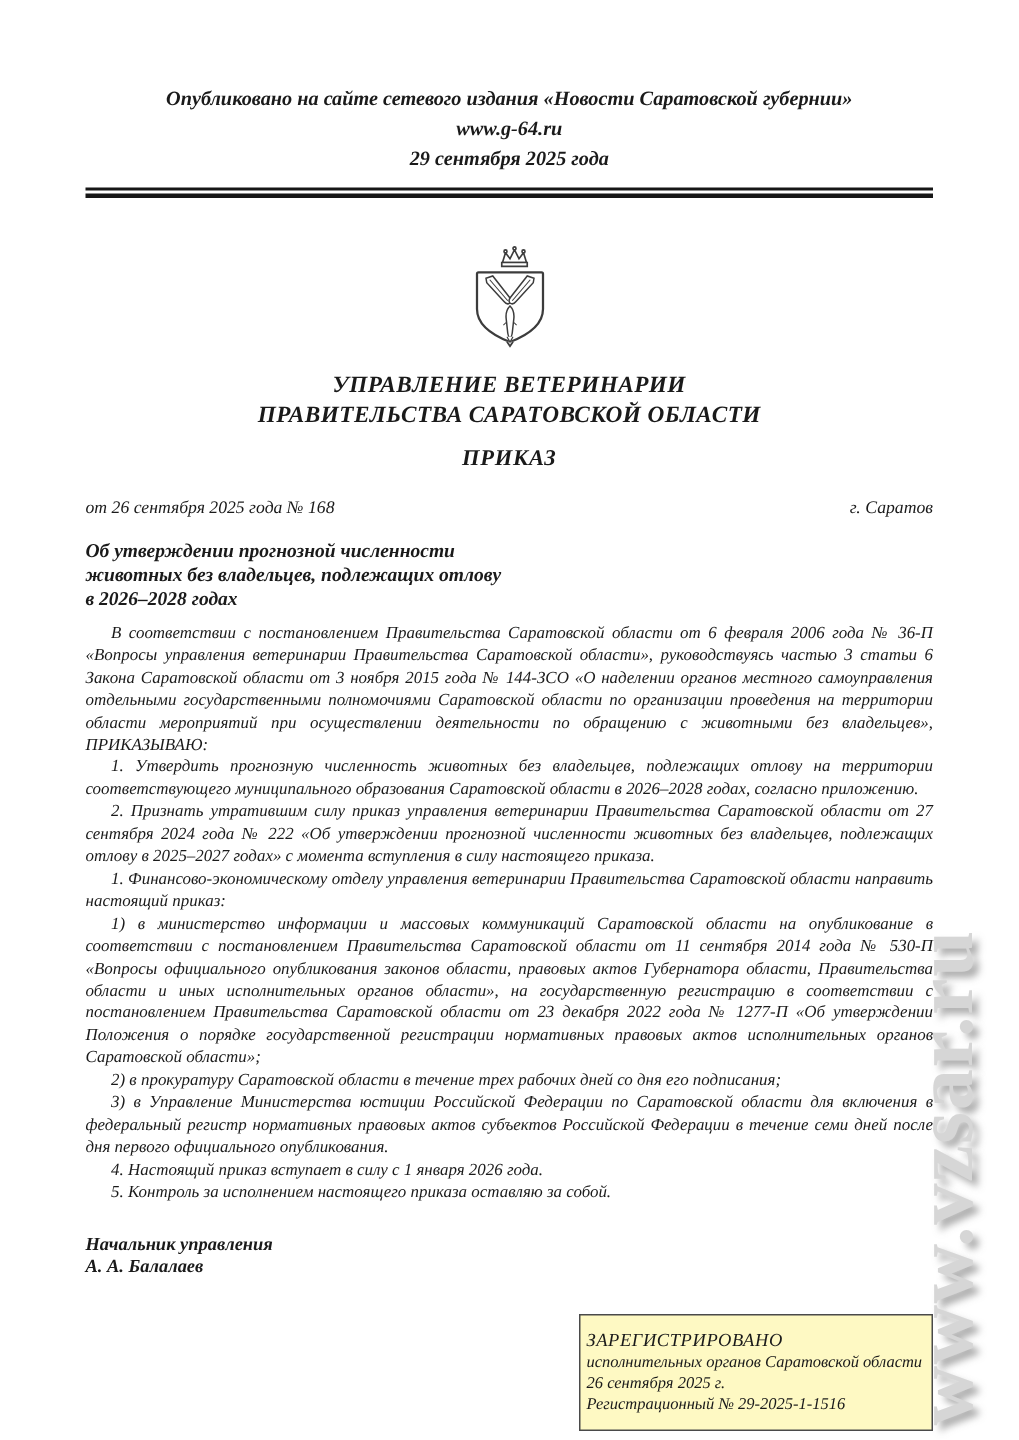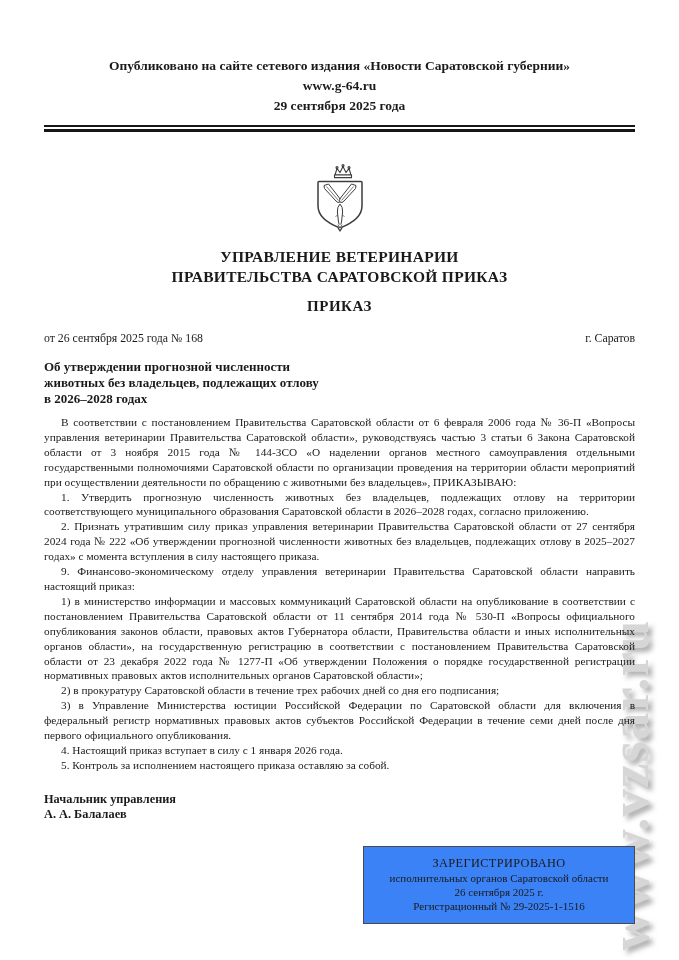--- a/index.html
+++ b/index.html
@@ -9,21 +9,22 @@
     height: 960px;
     margin: 0 auto;
     background: #ffffff;
     color: #1a1a1a;
     font-family: "Liberation Serif", "DejaVu Serif", serif;
     overflow: hidden;
   }
   .content {
     position: relative;
     z-index: 2;
-    padding: 0 44px;
+    padding: 0 57px;
+    font-style: italic;
   }
   
   .pub-header {
     padding-top: 56px;
     text-align: center;
     font-weight: bold;
     font-size: 13.5px;
     line-height: 20px;
   }
   
@@ -86,24 +87,24 @@
     display: flex;
     justify-content: space-between;
     font-weight: bold;
     font-size: 12.3px;
     flex-direction: column;
   }
   
   .stamp {
     margin-top: 24px;
     margin-left: auto;
-    width: 272px;
+    width: 236px;
     border: 1px solid #4a4a4a;
-    background: #3b82f6;
-    text-align: center;
+    background: #fef9c3;
+    text-align: left;
     padding: 9px 4px 10px 4px;
     box-sizing: border-box;
   }
   .stamp-title { font-size: 12.3px; line-height: 15px; letter-spacing: 0.4px; }
   .stamp-line  { font-size: 11px; line-height: 14px; }
   
   .watermark {
     position: absolute;
     z-index: 1;
     left: 460px;
@@ -161,39 +162,39 @@
           <path d="M45.5,22.5 L33.5,36.5" stroke-width="0.7"></path>
           <path d="M32,40 q3,3 2.6,8 l-1.1,10 q-0.5,3 -1.5,3 q-1,0 -1.5,-3 l-1.1,-10 q-0.4,-5 2.6,-8 Z"></path>
           <path d="M30,60.5 l2,3.6 l2,-3.6" stroke-width="0.8"></path>
           <path d="M29.4,51 l-1.8,1.8 M34.6,51 l1.8,1.8" stroke-width="0.7"></path>
         </g>
       </svg>
     </div>
 
     <div class="org-title">
       <div>УПРАВЛЕНИЕ ВЕТЕРИНАРИИ</div>
-      <div>ПРАВИТЕЛЬСТВА САРАТОВСКОЙ ПРИКАЗ</div>
+      <div>ПРАВИТЕЛЬСТВА САРАТОВСКОЙ ОБЛАСТИ</div>
     </div>
 
     <div class="doc-type">ПРИКАЗ</div>
 
     <div class="meta-row">
       <span>от 26 сентября 2025 года № 168</span>
       <span>г. Саратов</span>
     </div>
 
     <div class="subject">Об утверждении прогнозной численности
 животных без владельцев, подлежащих отлову
 в 2026–2028 годах</div>
 
     <div class="body-text">
       <p>В соответствии с постановлением Правительства Саратовской области от 6 февраля 2006 года № 36-П «Вопросы управления ветеринарии Правительства Саратовской области», руководствуясь частью 3 статьи 6 Закона Саратовской области от 3 ноября 2015 года № 144-ЗСО «О наделении органов местного самоуправления отдельными государственными полномочиями Саратовской области по организации проведения на территории области мероприятий при осуществлении деятельности по обращению с животными без владельцев», ПРИКАЗЫВАЮ:</p>
       <p>1. Утвердить прогнозную численность животных без владельцев, подлежащих отлову на территории соответствующего муниципального образования Саратовской области в 2026–2028 годах, согласно приложению.</p>
       <p>2. Признать утратившим силу приказ управления ветеринарии Правительства Саратовской области от 27 сентября 2024 года № 222 «Об утверждении прогнозной численности животных без владельцев, подлежащих отлову в 2025–2027 годах» с момента вступления в силу настоящего приказа.</p>
-      <p>9. Финансово-экономическому отделу управления ветеринарии Правительства Саратовской области направить настоящий приказ:</p>
+      <p>1. Финансово-экономическому отделу управления ветеринарии Правительства Саратовской области направить настоящий приказ:</p>
       <p>1) в министерство информации и массовых коммуникаций Саратовской области на опубликование в соответствии с постановлением Правительства Саратовской области от 11 сентября 2014 года № 530-П «Вопросы официального опубликования законов области, правовых актов Губернатора области, Правительства области и иных исполнительных органов области», на государственную регистрацию в соответствии с постановлением Правительства Саратовской области от 23 декабря 2022 года № 1277-П «Об утверждении Положения о порядке государственной регистрации нормативных правовых актов исполнительных органов Саратовской области»;</p>
       <p>2) в прокуратуру Саратовской области в течение трех рабочих дней со дня его подписания;</p>
       <p>3) в Управление Министерства юстиции Российской Федерации по Саратовской области для включения в федеральный регистр нормативных правовых актов субъектов Российской Федерации в течение семи дней после дня первого официального опубликования.</p>
       <p>4. Настоящий приказ вступает в силу с 1 января 2026 года.</p>
       <p>5. Контроль за исполнением настоящего приказа оставляю за собой.</p>
     </div>
 
     <div class="sig-row">
       <span>Начальник управления</span>
       <span>А. А. Балалаев</span>

